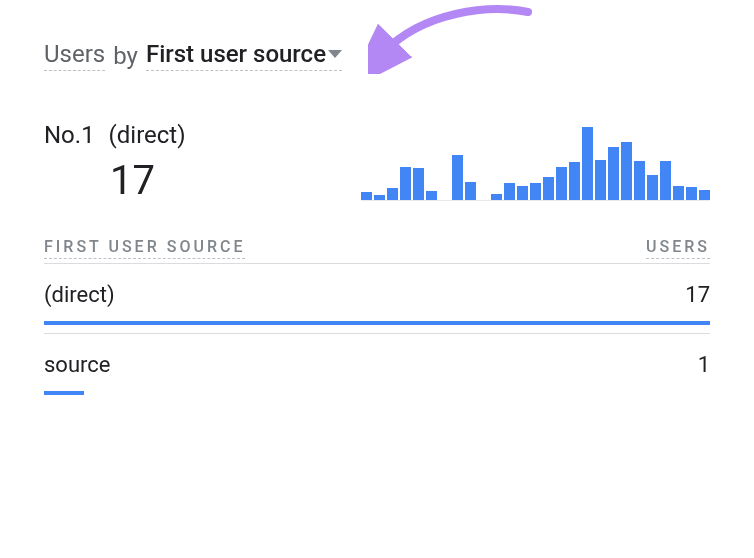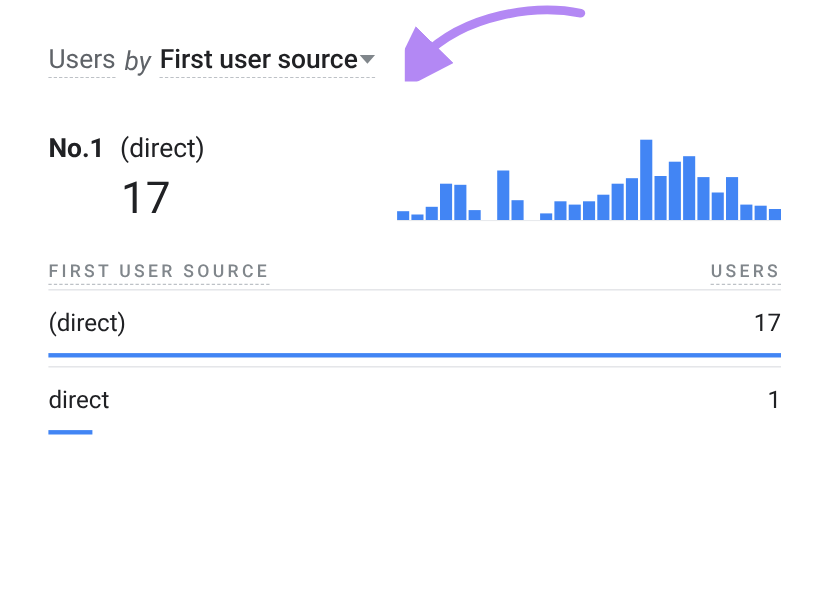--- a/index.html
+++ b/index.html
@@ -21,21 +21,21 @@
     color: #5f6368;
     display: flex;
     align-items: center;
     gap: 4px;
   }
   .title-row .metric {
     color: #5f6368;
     border-bottom: 1.5px dashed #bdc1c6;
     padding-bottom: 2px;
   }
-  .title-row .by { color: #5f6368; padding: 0 4px; font-style: italic; }
+  .title-row .by { color: #5f6368; padding: 0 4px; }
   .title-row .dim {
     color: #202124;
     font-weight: 500;
     border-bottom: 1.5px dashed #bdc1c6;
     padding-bottom: 2px;
     display: inline-flex;
     align-items: center;
   }
   .caret {
     width: 0; height: 0;
@@ -59,21 +59,21 @@
     display: flex;
     align-items: flex-end;
     justify-content: space-between;
   }
   .summary-left { }
   .rank-row {
     font-size: 24px;
     color: #202124;
     margin-bottom: 12px;
   }
-  .rank-row .rank { font-weight: 700; }
+  .rank-row .rank { font-weight: 400; }
   .rank-row .rank-label { margin-left: 8px; }
   .big-value {
     font-size: 40px;
     font-weight: 400;
     color: #202124;
     line-height: 1;
     margin-left: 66px;
   }
   .pct {
     font-size: 19px;
@@ -194,18 +194,18 @@
     <span>FIRST USER SOURCE</span>
     <span>USERS</span>
   </div>
   <div id="rows">
       <div class="row">
         <span>(direct)</span>
         <span>17</span>
         <div class="bar-under" style="width: 100%;"></div>
       </div>
       <div class="row">
-        <span>direct</span>
+        <span>source</span>
         <span>1</span>
         <div class="bar-under" style="width: 6%;"></div>
       </div>
     </div>
 </div>
 
 </body></html>

